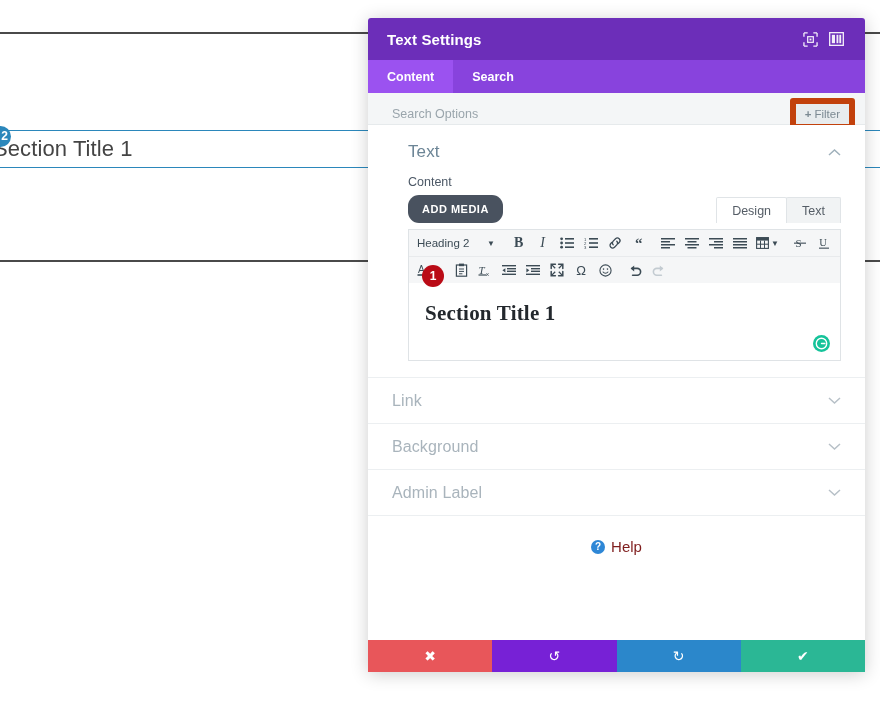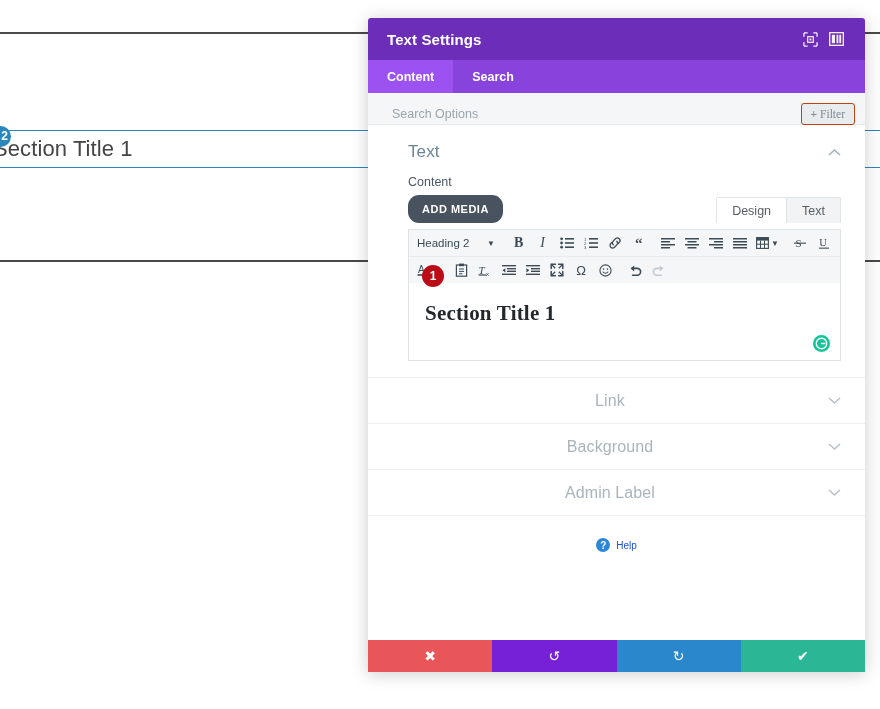--- a/index.html
+++ b/index.html
@@ -119,27 +119,27 @@
     border: 0;
     outline: 0;
     background: transparent;
     font-family: "Liberation Sans", sans-serif;
     font-size: 12.5px;
     color: #8f9ba3;
   }
   .search-input::placeholder { color: #9aa5ac; }
   .filter-btn {
     background: #e8ecee;
-    border: 1px solid #c2410c;
+    border: 6px solid #c2410c;
     border-radius: 3px;
     color: #7c8a93;
     font-size: 11.5px;
     padding: 4px 9px;
     cursor: pointer;
-    font-family: Liberation Serif, serif;
+    font-family: Liberation Sans, sans-serif;
     white-space: nowrap;
   }
   .filter-btn .plus { margin-right: 3px; font-weight: 700; }
 
   .modal-body {
     flex: 1 1 auto;
     overflow: hidden;
     background: #ffffff;
   }
 
@@ -257,21 +257,20 @@
     display: flex; align-items: center; justify-content: center;
   }
 
   
   .acc-row {
     display: flex; align-items: center;
     height: 46px;
     padding: 0 24px;
     border-top: 1px solid #eceff1;
     cursor: pointer;
-    text-align: center;
   }
   .acc-row .label {
     flex: 1;
     font-size: 16px;
     color: #a9b4bc;
     font-weight: 400;
     letter-spacing: 0.1px;
   }
   .acc-chev { color: #b7c0c7; font-size: 12px; }
 
@@ -280,21 +279,21 @@
     display: flex; align-items: center; justify-content: center;
     padding: 22px 0 0 0;
     gap: 6px;
   }
   .help-icon {
     width: 14px; height: 14px; border-radius: 50%;
     background: #2e87d6; color: #ffffff;
     font-size: 10px; font-weight: 700;
     display: flex; align-items: center; justify-content: center;
   }
-  .help-text { font-size: 10px; color: #1d4ed8; cursor: pointer; }
+  .help-text { font-size: 15px; color: #7f1d1d; cursor: pointer; }
 
   
   .modal-footer {
     display: flex;
     height: 32px;
     flex: 0 0 auto;
   }
   .fbtn {
     flex: 1;
     display: flex; align-items: center; justify-content: center;

